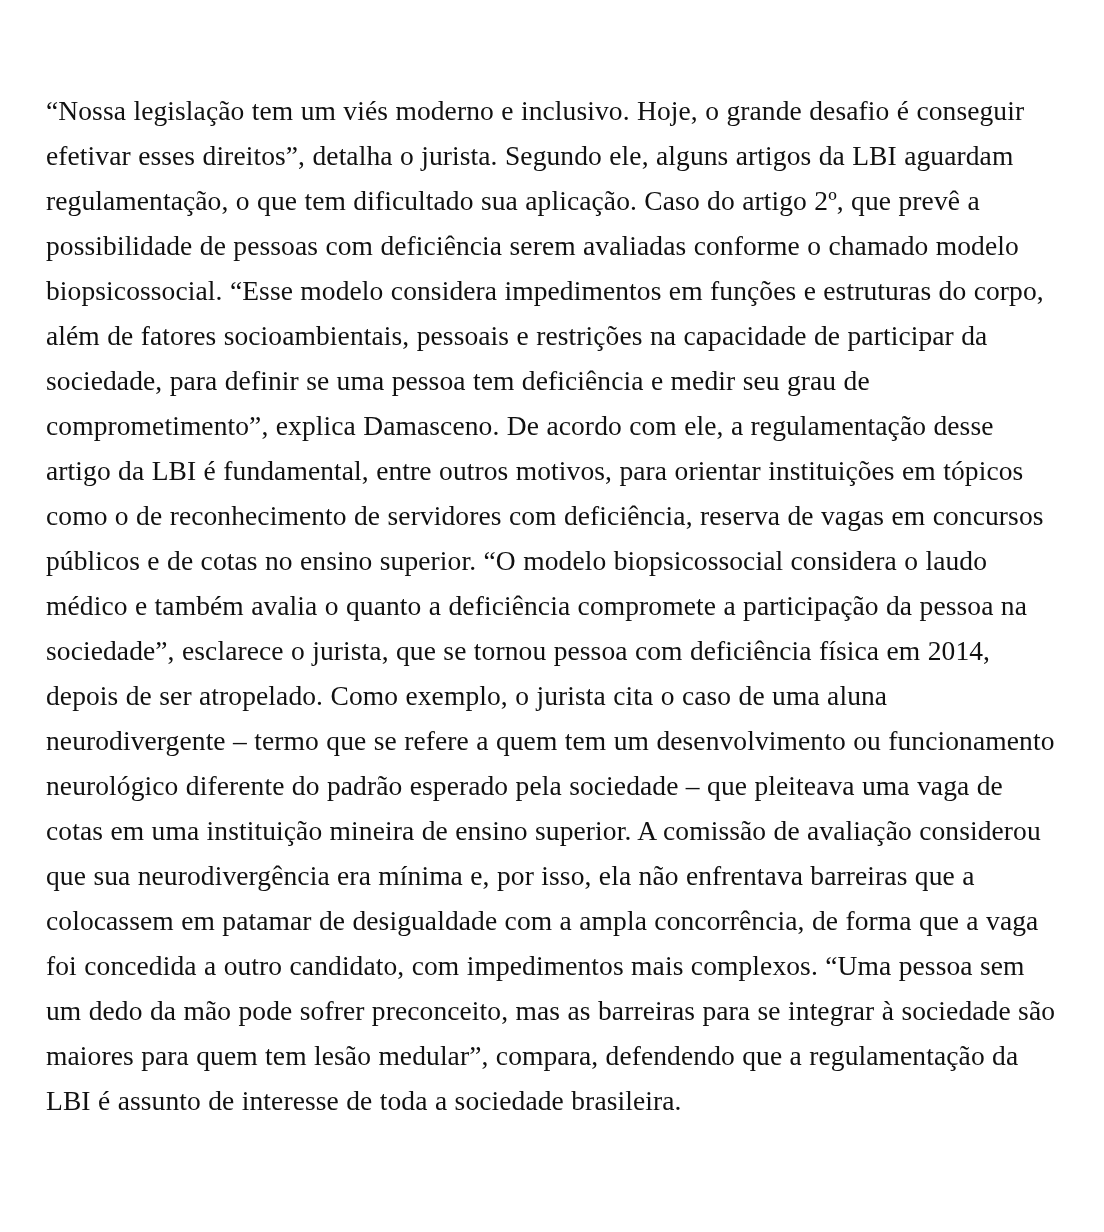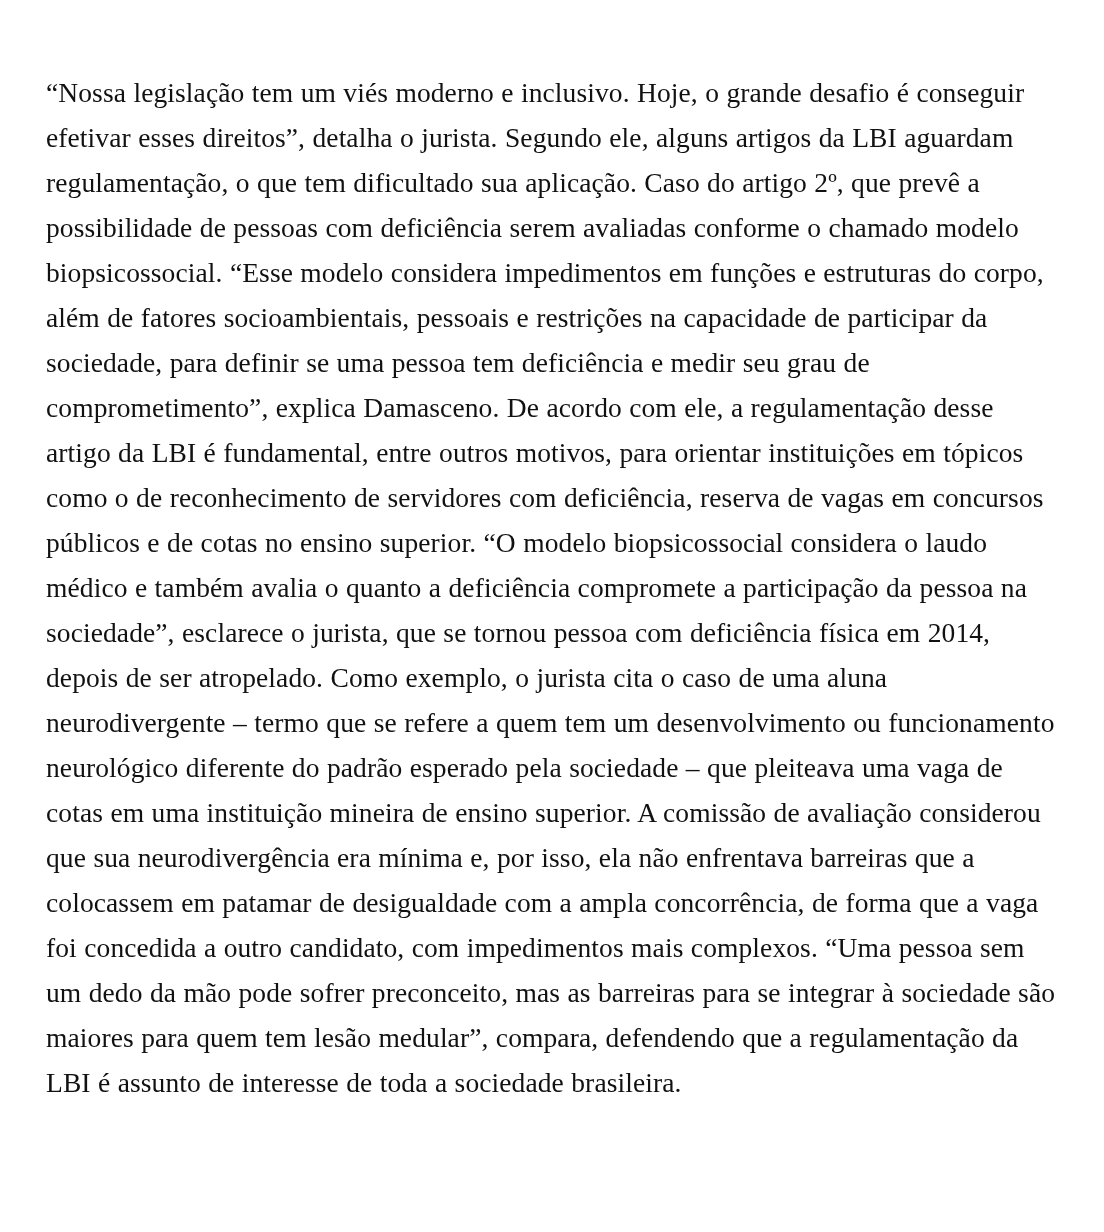--- a/index.html
+++ b/index.html
@@ -14,21 +14,21 @@
     overflow: hidden;
     font-family: "Liberation Serif", "DejaVu Serif", serif;
     color: #111111;
     -webkit-font-smoothing: antialiased;
   }
 
   #article-page {
     box-sizing: border-box;
     width: 1104px;
     height: 1232px;
-    padding: 70px 46px 0 46px;
+    padding: 88px 46px 0 46px;
     background: #ffffff;
   }
 
   .article-body {
     margin: 0;
     font-size: 27.5px;
     line-height: 45px;
     letter-spacing: 0.1px;
     word-spacing: 0.4px;
     text-align: left;

